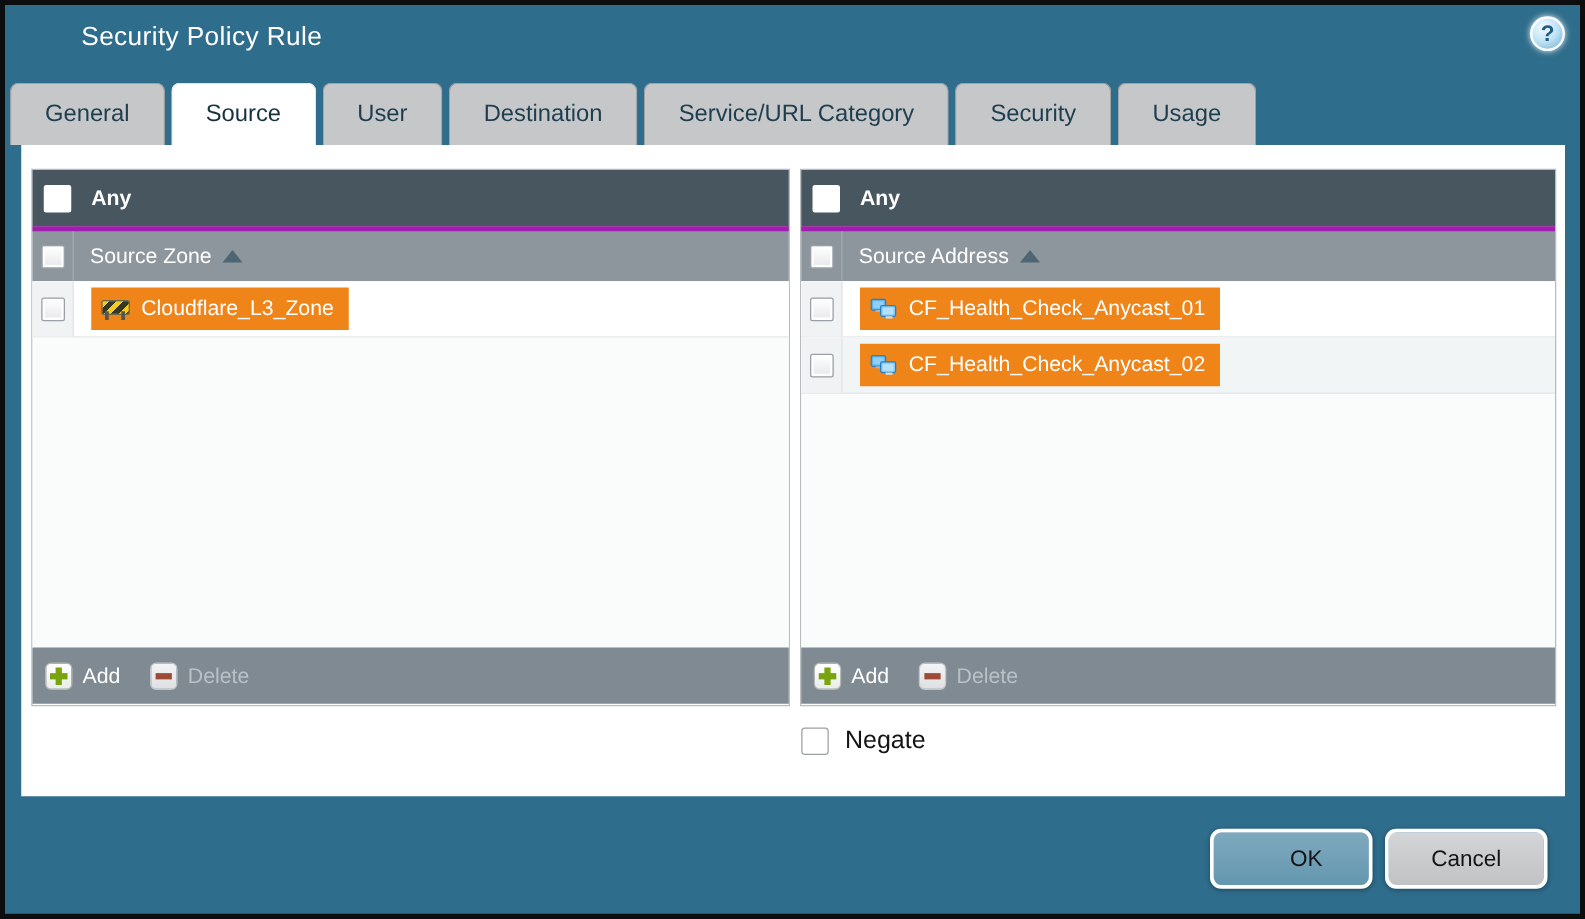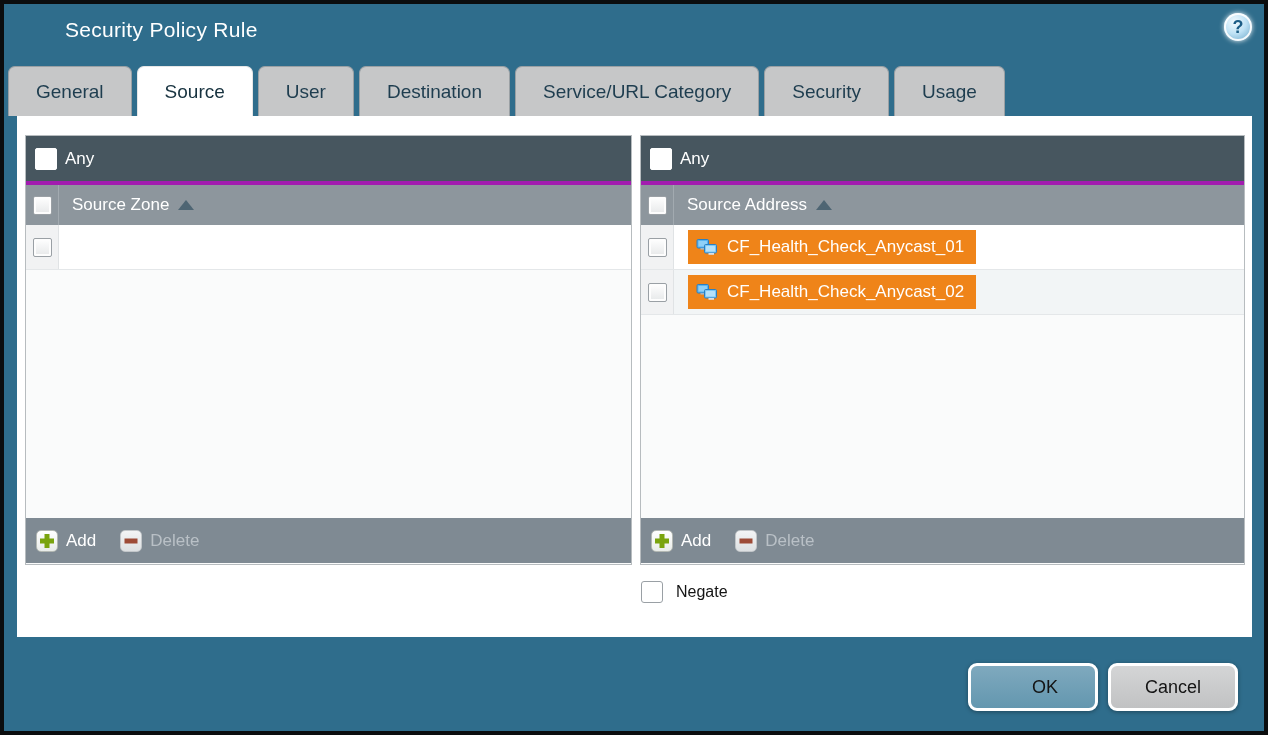--- a/index.html
+++ b/index.html
@@ -59,21 +59,21 @@
     position:absolute; top:19px; height:430px;
     border:1px solid #b7bcbf; background:#FAFBFB;
   }
   .panel.left  { left:8px;   width:607px; }
   .panel.right { left:623px; width:605px; }
 
   .any-header {
     position:absolute; left:0; right:0; top:0; height:45px;
     background:#47565F; display:flex; align-items:center; padding-left:9px;
   }
-  .any-label { color:#fff; font-size:17px; margin-left:8px; }
+  .any-label { color:#fff; font-size:17px; margin-left:16px;font-weight:bold; }
 
   .col-header {
     position:absolute; left:0; right:0; top:45px; height:44px;
     background:#8D969D; border-top:4px solid #a21caf;
     display:flex; align-items:stretch;
   }
   .col-header .cb-cell { background:transparent; border-right:1px solid #a2aab0; }
   .col-label { color:#fff; font-size:17px; margin-left:13px; align-self:center; }
   .sort-asc {
     width:0; height:0; margin-left:9px; align-self:center;
@@ -151,21 +151,21 @@
   .tool-icon.minus::before {
     content:""; position:absolute; background:#9D4B37;
     width:13px; height:5px; left:50%; top:50%; transform:translate(-50%,-50%);
   }
 
   
   .negate-row {
     position:absolute; left:624px; top:465px;
     display:flex; align-items:center; gap:13px; cursor:pointer;
   }
-  .negate-label { font-size:16px; color:#141414; }
+  .negate-label { font-size:20px; color:#141414; }
 
   
   .action-bar {
     position:absolute; right:26px; top:659px;
     display:flex; gap:10px;
   }
   .btn {
     width:130px; height:48px; border-radius:9px;
     border:3px solid #fff; font-size:18px; color:#141414;
     font-family:"Liberation Sans", sans-serif;
@@ -218,20 +218,24 @@
           <div class="cb-cell">
             <div class="cb"></div>
           </div>
           <span class="col-label">Source Zone</span>
           <span class="sort-asc"></span>
         </div>
         <div class="rows">
           <div class="row">
             <div class="cb-cell">
               <div class="cb"></div>
+            </div>
+            <div class="chip">
+              <span class="zone-icon"></span>
+              <span>Cloudflare_L3_Zone</span>
             </div>
           </div>
         </div>
         <div class="panel-footer">
           <span class="tool">
             <span class="tool-icon plus"></span>
             <span>Add</span>
           </span>
           <span class="tool disabled">
             <span class="tool-icon minus"></span>

